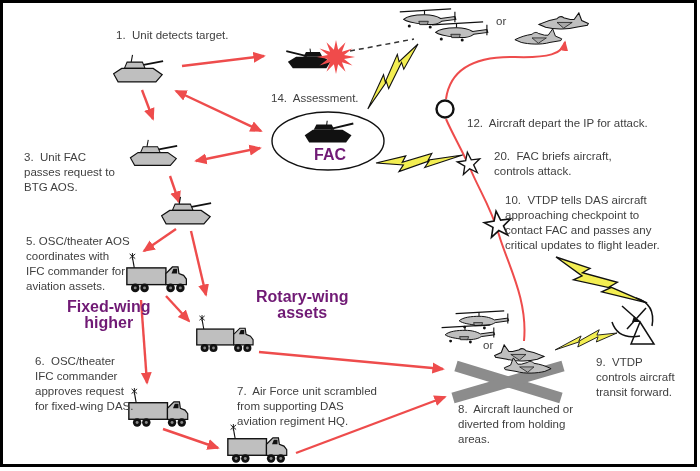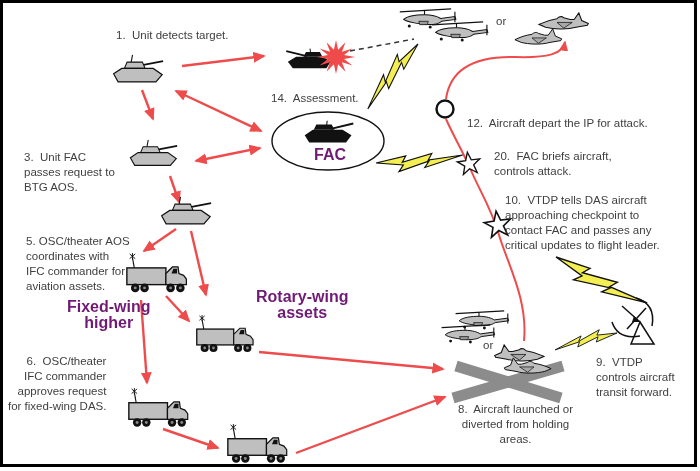--- a/index.html
+++ b/index.html
@@ -153,25 +153,28 @@
   </svg>
 
   <div class="label" style="left:72px;top:28px;margin-left:44px;">1.  Unit detects target.</div>
   <div class="label" style="left:24px;top:150px;">3.  Unit FAC
 passes request to
 BTG AOS.</div>
   <div class="label" style="left:26px;top:234px;">5. OSC/theater AOS
 coordinates with
 IFC commander for
 aviation assets.</div>
-  <div class="label" style="left:8px;top:354px;text-align:right;">6.  OSC/theater
+  <div class="label" style="left:35px;top:354px;">6.  OSC/theater
 IFC commander
 approves request
 for fixed-wing DAS.</div>
-  <div class="label" style="left:458px;top:402px;text-align:center;">8.  Aircraft launched or
+  <div class="label" style="left:237px;top:384px;">7.  Air Force unit scrambled
+from supporting DAS
+aviation regiment HQ.</div>
+  <div class="label" style="left:458px;top:402px;">8.  Aircraft launched or
 diverted from holding
 areas.</div>
   <div class="label" style="left:596px;top:355px;">9.  VTDP
 controls aircraft
 transit forward.</div>
   <div class="label" style="left:505px;top:193px;">10.  VTDP tells DAS aircraft
 approaching checkpoint to
 contact FAC and passes any
 critical updates to flight leader.</div>
   <div class="label" style="left:494px;top:149px;">20.  FAC briefs aircraft,

